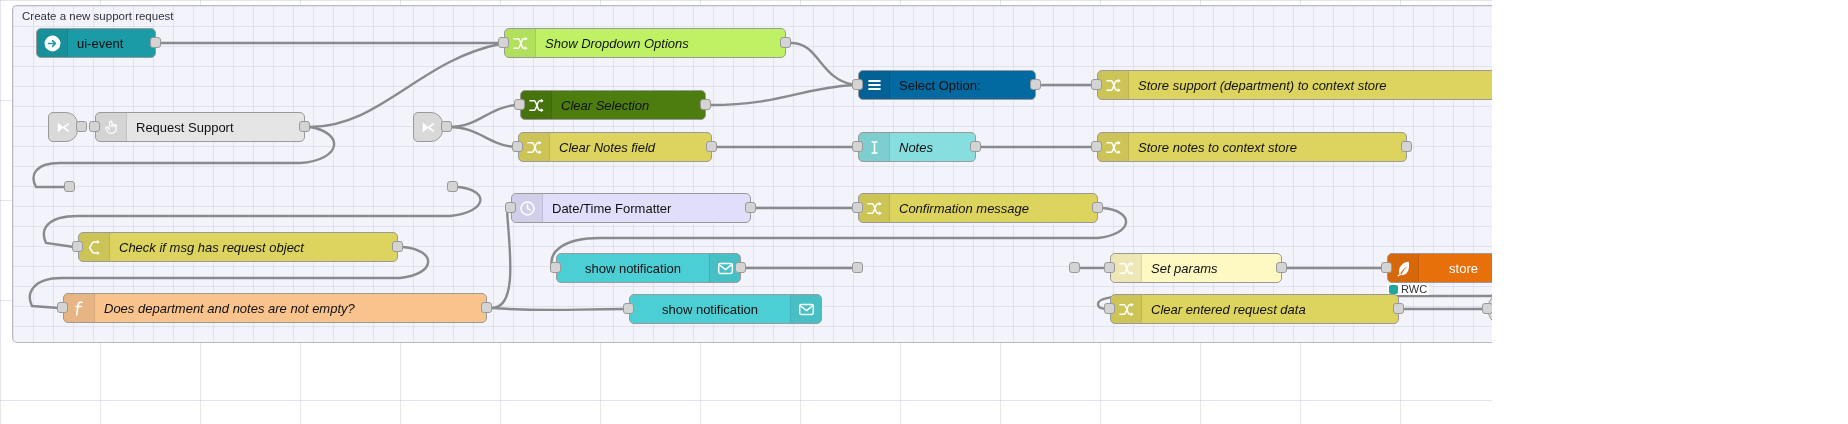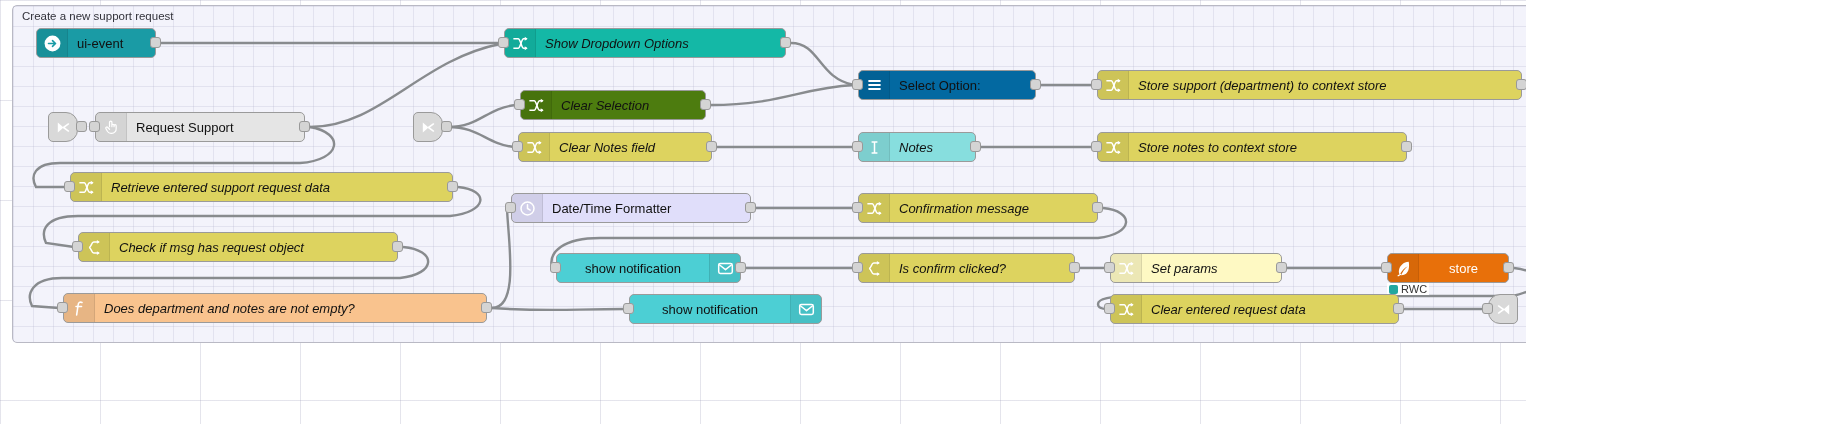--- a/index.html
+++ b/index.html
@@ -2,21 +2,20 @@
 <html><head>
 <meta charset="utf-8">
 <style>
   html,body{margin:0;padding:0;background:#fff;}
   body{font-family:"Liberation Sans",sans-serif;}
   #canvas{
     position:relative;
     width:1492px;height:424px;
     background:#fff;
     overflow:hidden;
-    padding-left:34px;
   }
   
   .group-box{
     position:absolute;
     border:1px solid #b9b9c4;
     border-radius:5px;
     background:#f3f3fb;
     box-sizing:border-box;
   }
   .group-label{
@@ -196,21 +195,21 @@
     <span class="ico">
       <svg class="gly" width="19" height="19" viewBox="0 0 24 24">
         <path d="M9.5 11 L9.5 5.4 a1.5 1.5 0 0 1 3 0 L12.5 11 M12.5 11 L12.5 9.3 a1.35 1.35 0 0 1 2.7 0 L15.2 11 M15.2 11 L15.2 9.8 a1.35 1.35 0 0 1 2.7 0 L17.9 13.4 a5.6 5.6 0 0 1 -5.6 6 h-1 a5.2 5.2 0 0 1 -4.3 -2.4 L5 13.6 a1.4 1.4 0 0 1 2.3 -1.6 L9.5 14.2" fill="none" stroke="#fff" stroke-width="1.55" stroke-linecap="round" stroke-linejoin="round"></path>
       </svg>
     </span>
     <span class="lbl">Request Support</span>
   </div>
   <div class="port" style="left:89px;top:121px;"></div>
   <div class="port" style="left:299px;top:121px;"></div>
 
-  <div class="node" style="left:504px;top:28px;width:282px;background:#14b8a6;">
+  <div class="node" style="left:504px;top:28px;width:282px;background:#bef264;">
     <span class="ico">
       <svg class="gly" width="19" height="19" viewBox="0 0 24 24">
         <path d="M3 6 L9 6 C12 6 13 18 16 18 L20 18" fill="none" stroke="#fff" stroke-width="2"></path>
         <path d="M3 18 L9 18 C12 18 13 6 16 6 L20 6" fill="none" stroke="#fff" stroke-width="2"></path>
         <path d="M17.4 3.4 L21 6 L17.4 8.6 Z" fill="#fff"></path>
         <path d="M17.4 15.4 L21 18 L17.4 20.6 Z" fill="#fff"></path>
       </svg>
     </span>
     <span class="lbl it">Show Dropdown Options</span>
   </div>
@@ -290,31 +289,20 @@
         <path d="M3 18 L9 18 C12 18 13 6 16 6 L20 6" fill="none" stroke="#fff" stroke-width="2"></path>
         <path d="M17.4 3.4 L21 6 L17.4 8.6 Z" fill="#fff"></path>
         <path d="M17.4 15.4 L21 18 L17.4 20.6 Z" fill="#fff"></path>
       </svg>
     </span>
     <span class="lbl it">Store notes to context store</span>
   </div>
   <div class="port" style="left:1091px;top:141px;"></div>
   <div class="port" style="left:1401px;top:141px;"></div>
 
-  <div class="node" style="left:70px;top:172px;width:383px;background:#ddd35f;">
-    <span class="ico">
-      <svg class="gly" width="19" height="19" viewBox="0 0 24 24">
-        <path d="M3 6 L9 6 C12 6 13 18 16 18 L20 18" fill="none" stroke="#fff" stroke-width="2"></path>
-        <path d="M3 18 L9 18 C12 18 13 6 16 6 L20 6" fill="none" stroke="#fff" stroke-width="2"></path>
-        <path d="M17.4 3.4 L21 6 L17.4 8.6 Z" fill="#fff"></path>
-        <path d="M17.4 15.4 L21 18 L17.4 20.6 Z" fill="#fff"></path>
-      </svg>
-    </span>
-    <span class="lbl it">Retrieve entered support request data</span>
-  </div>
   <div class="port" style="left:64px;top:181px;"></div>
   <div class="port" style="left:447px;top:181px;"></div>
 
   <div class="node" style="left:78px;top:232px;width:320px;background:#ddd35f;">
     <span class="ico">
       <svg class="gly" width="19" height="19" viewBox="0 0 24 24">
         <path d="M17 5 L11 5 C8 5 8 12 5 12 C8 12 8 19 11 19 L17 19" fill="none" stroke="#fff" stroke-width="2" stroke-linecap="round"></path>
         <path d="M15 2.6 L18.6 5 L15 7.4 Z" fill="#fff"></path>
         <path d="M15 16.6 L18.6 19 L15 21.4 Z" fill="#fff"></path>
       </svg>
@@ -378,30 +366,20 @@
     <span class="lbl grow ctr">show notification</span>
     <span class="ico right">
       <svg class="gly" width="19" height="19" viewBox="0 0 24 24">
         <rect x="3.4" y="5.6" width="17.2" height="12.8" rx="2.2" fill="none" stroke="#fff" stroke-width="1.9"></rect>
         <path d="M4.6 7.6 L12 13.4 L19.4 7.6" fill="none" stroke="#fff" stroke-width="1.9" stroke-linecap="round" stroke-linejoin="round"></path>
       </svg>
     </span>
   </div>
   <div class="port" style="left:623px;top:303px;"></div>
 
-  <div class="node" style="left:858px;top:253px;width:217px;background:#ddd35f;">
-    <span class="ico">
-      <svg class="gly" width="19" height="19" viewBox="0 0 24 24">
-        <path d="M17 5 L11 5 C8 5 8 12 5 12 C8 12 8 19 11 19 L17 19" fill="none" stroke="#fff" stroke-width="2" stroke-linecap="round"></path>
-        <path d="M15 2.6 L18.6 5 L15 7.4 Z" fill="#fff"></path>
-        <path d="M15 16.6 L18.6 19 L15 21.4 Z" fill="#fff"></path>
-      </svg>
-    </span>
-    <span class="lbl it">Is confirm clicked?</span>
-  </div>
   <div class="port" style="left:852px;top:262px;"></div>
   <div class="port" style="left:1069px;top:262px;"></div>
 
   <div class="node" style="left:1110px;top:253px;width:172px;background:#fef9c3;">
     <span class="ico">
       <svg class="gly" width="19" height="19" viewBox="0 0 24 24">
         <path d="M3 6 L9 6 C12 6 13 18 16 18 L20 18" fill="none" stroke="#fff" stroke-width="2"></path>
         <path d="M3 18 L9 18 C12 18 13 6 16 6 L20 6" fill="none" stroke="#fff" stroke-width="2"></path>
         <path d="M17.4 3.4 L21 6 L17.4 8.6 Z" fill="#fff"></path>
         <path d="M17.4 15.4 L21 18 L17.4 20.6 Z" fill="#fff"></path>

